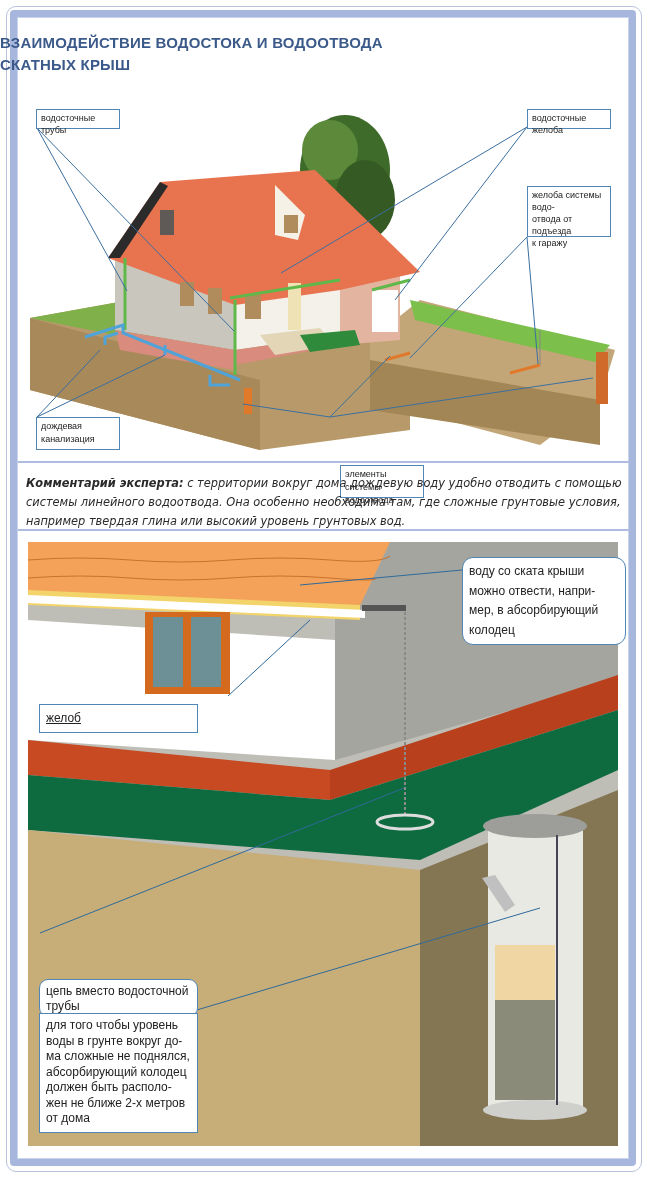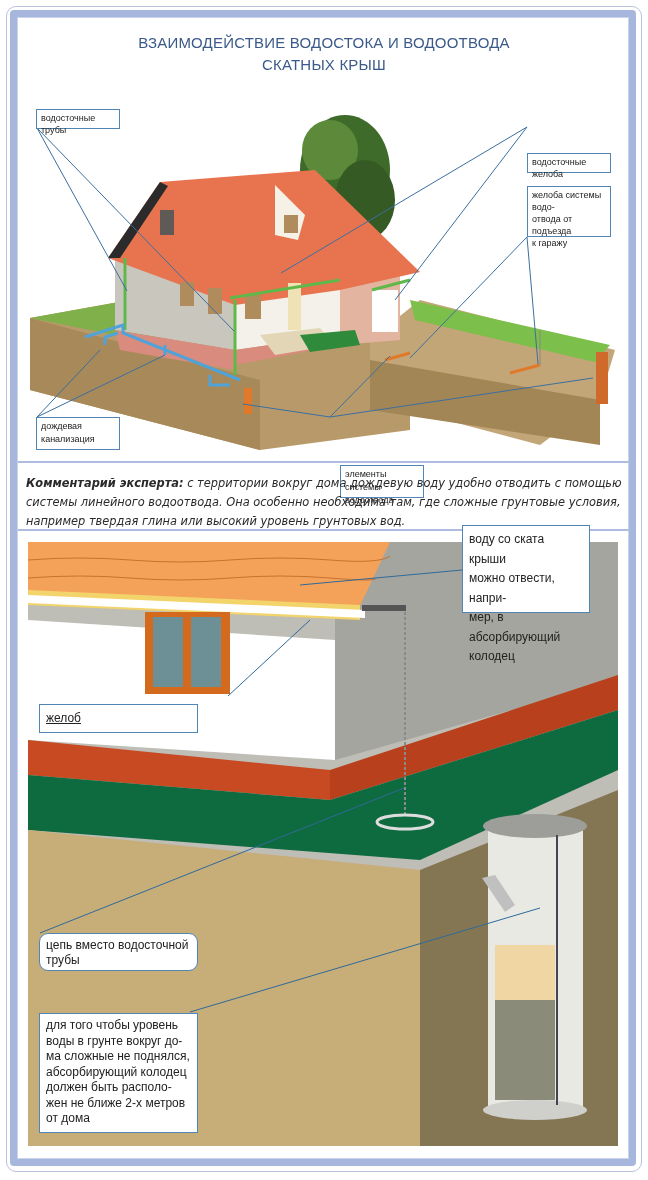--- a/index.html
+++ b/index.html
@@ -1,20 +1,20 @@
 <!DOCTYPE html>
 <html><head>
 <meta charset="utf-8">
 <style>
   html,body{margin:0;padding:0;background:#ffffff;}
   body{width:648px;height:1180px;position:relative;overflow:hidden;font-family:"Liberation Sans",sans-serif;}
   .frame-outer{position:absolute;left:6px;top:6px;width:634px;height:1164px;border:1px solid #b8c2dc;border-radius:10px;background:#ffffff;}
   .frame-band{position:absolute;left:10px;top:10px;width:626px;height:1156px;border:7px solid #a6b6dd;border-radius:4px;box-sizing:border-box;background:#ffffff;}
   .frame-inner{position:absolute;left:17px;top:17px;width:612px;height:1142px;border:1px solid #c9d3ea;box-sizing:border-box;background:#fff;}
-  .title{position:absolute;left:0;width:648px;top:32px;text-align:center;color:#3b5a8a;font-weight:normal;font-size:15px;line-height:22px;letter-spacing:0.2px;}
+  .title{position:absolute;left:0;width:648px;top:32px;color:#3b5a8a;font-weight:bold;font-size:15px;line-height:22px;letter-spacing:0.2px;}
   .panel{position:absolute;overflow:hidden;}
   .sep{position:absolute;left:18px;width:612px;height:2px;background:#aebcdf;}
   .comment{position:absolute;left:26px;top:466px;width:598px;font-family:"DejaVu Sans",sans-serif;font-style:italic;font-size:11.4px;line-height:19px;color:#2a2a2a;margin-top:8px;}
   .comment b{font-weight:bold;}
   .label{position:absolute;background:#ffffff;border:1px solid #4f86b5;box-sizing:border-box;font-size:10.5px;line-height:15px;color:#222;padding:3px 5px;font-family:"Liberation Sans",sans-serif;}
   .label.small{font-size:9px;line-height:12px;padding:2px 4px;}
   .label.big{font-size:12px;line-height:19px;padding:4px 6px;}
   svg{position:absolute;left:0;top:0;}
 </style>
 </head>
@@ -98,21 +98,21 @@
       <line x1="330" y1="417" x2="243" y2="404"></line>
       <line x1="330" y1="417" x2="390" y2="356"></line>
       <line x1="330" y1="417" x2="593" y2="378"></line>
     </g>
   </svg>
 </div>
 
 <div class="label small" style="left:36px;top:109px;width:84px;height:20px;">
   <span>водосточные трубы</span>
 </div>
-<div class="label small" style="left:527px;top:109px;width:84px;height:20px;margin-top:44px;">
+<div class="label small" style="left:527px;top:109px;width:84px;height:20px;">
   <span>водосточные желоба</span>
 </div>
 <div class="label small" style="left:527px;top:186px;width:84px;height:51px;">
   <div>желоба системы водо-</div>
   <div>отвода от подъезда</div>
   <div>к гаражу</div>
 </div>
 <div class="label small" style="left:36px;top:417px;width:84px;height:33px;line-height:13px;">
   <div>дождевая</div>
   <div>канализация</div>
@@ -173,30 +173,30 @@
 
     <g stroke="#2f6a9a" stroke-width="1" fill="none">
       <line x1="462" y1="570" x2="300" y2="585"></line>
       <line x1="228" y1="696" x2="310" y2="620"></line>
       <line x1="40" y1="933" x2="404" y2="788"></line>
       <line x1="190" y1="1012" x2="540" y2="908"></line>
     </g>
   </svg>
 </div>
 
-<div class="label big" style="left:462px;top:525px;width:128px;height:88px;line-height:19.5px;">
+<div class="label big" style="left:462px;top:557px;width:164px;height:88px;line-height:19.5px;border-radius:11px;">
   <div>воду со ската крыши</div>
   <div>можно отвести, напри-</div>
   <div>мер, в абсорбирующий</div>
   <div>колодец</div>
 </div>
 <div class="label big" style="left:39px;top:704px;width:159px;height:29px;text-decoration:underline;">
   <span>желоб</span>
 </div>
-<div class="label big" style="left:39px;top:933px;width:159px;height:38px;line-height:15px;border-radius:9px;">
+<div class="label big" style="left:39px;top:979px;width:159px;height:38px;line-height:15px;border-radius:9px;">
   <div>цепь вместо водосточной</div>
   <div>трубы</div>
 </div>
 <div class="label big" style="left:39px;top:1013px;width:159px;height:120px;line-height:15.5px;">
   <div>для того чтобы уровень</div>
   <div>воды в грунте вокруг до-</div>
   <div>ма сложные не поднялся,</div>
   <div>абсорбирующий колодец</div>
   <div>должен быть располо-</div>
   <div>жен не ближе 2-х метров</div>

